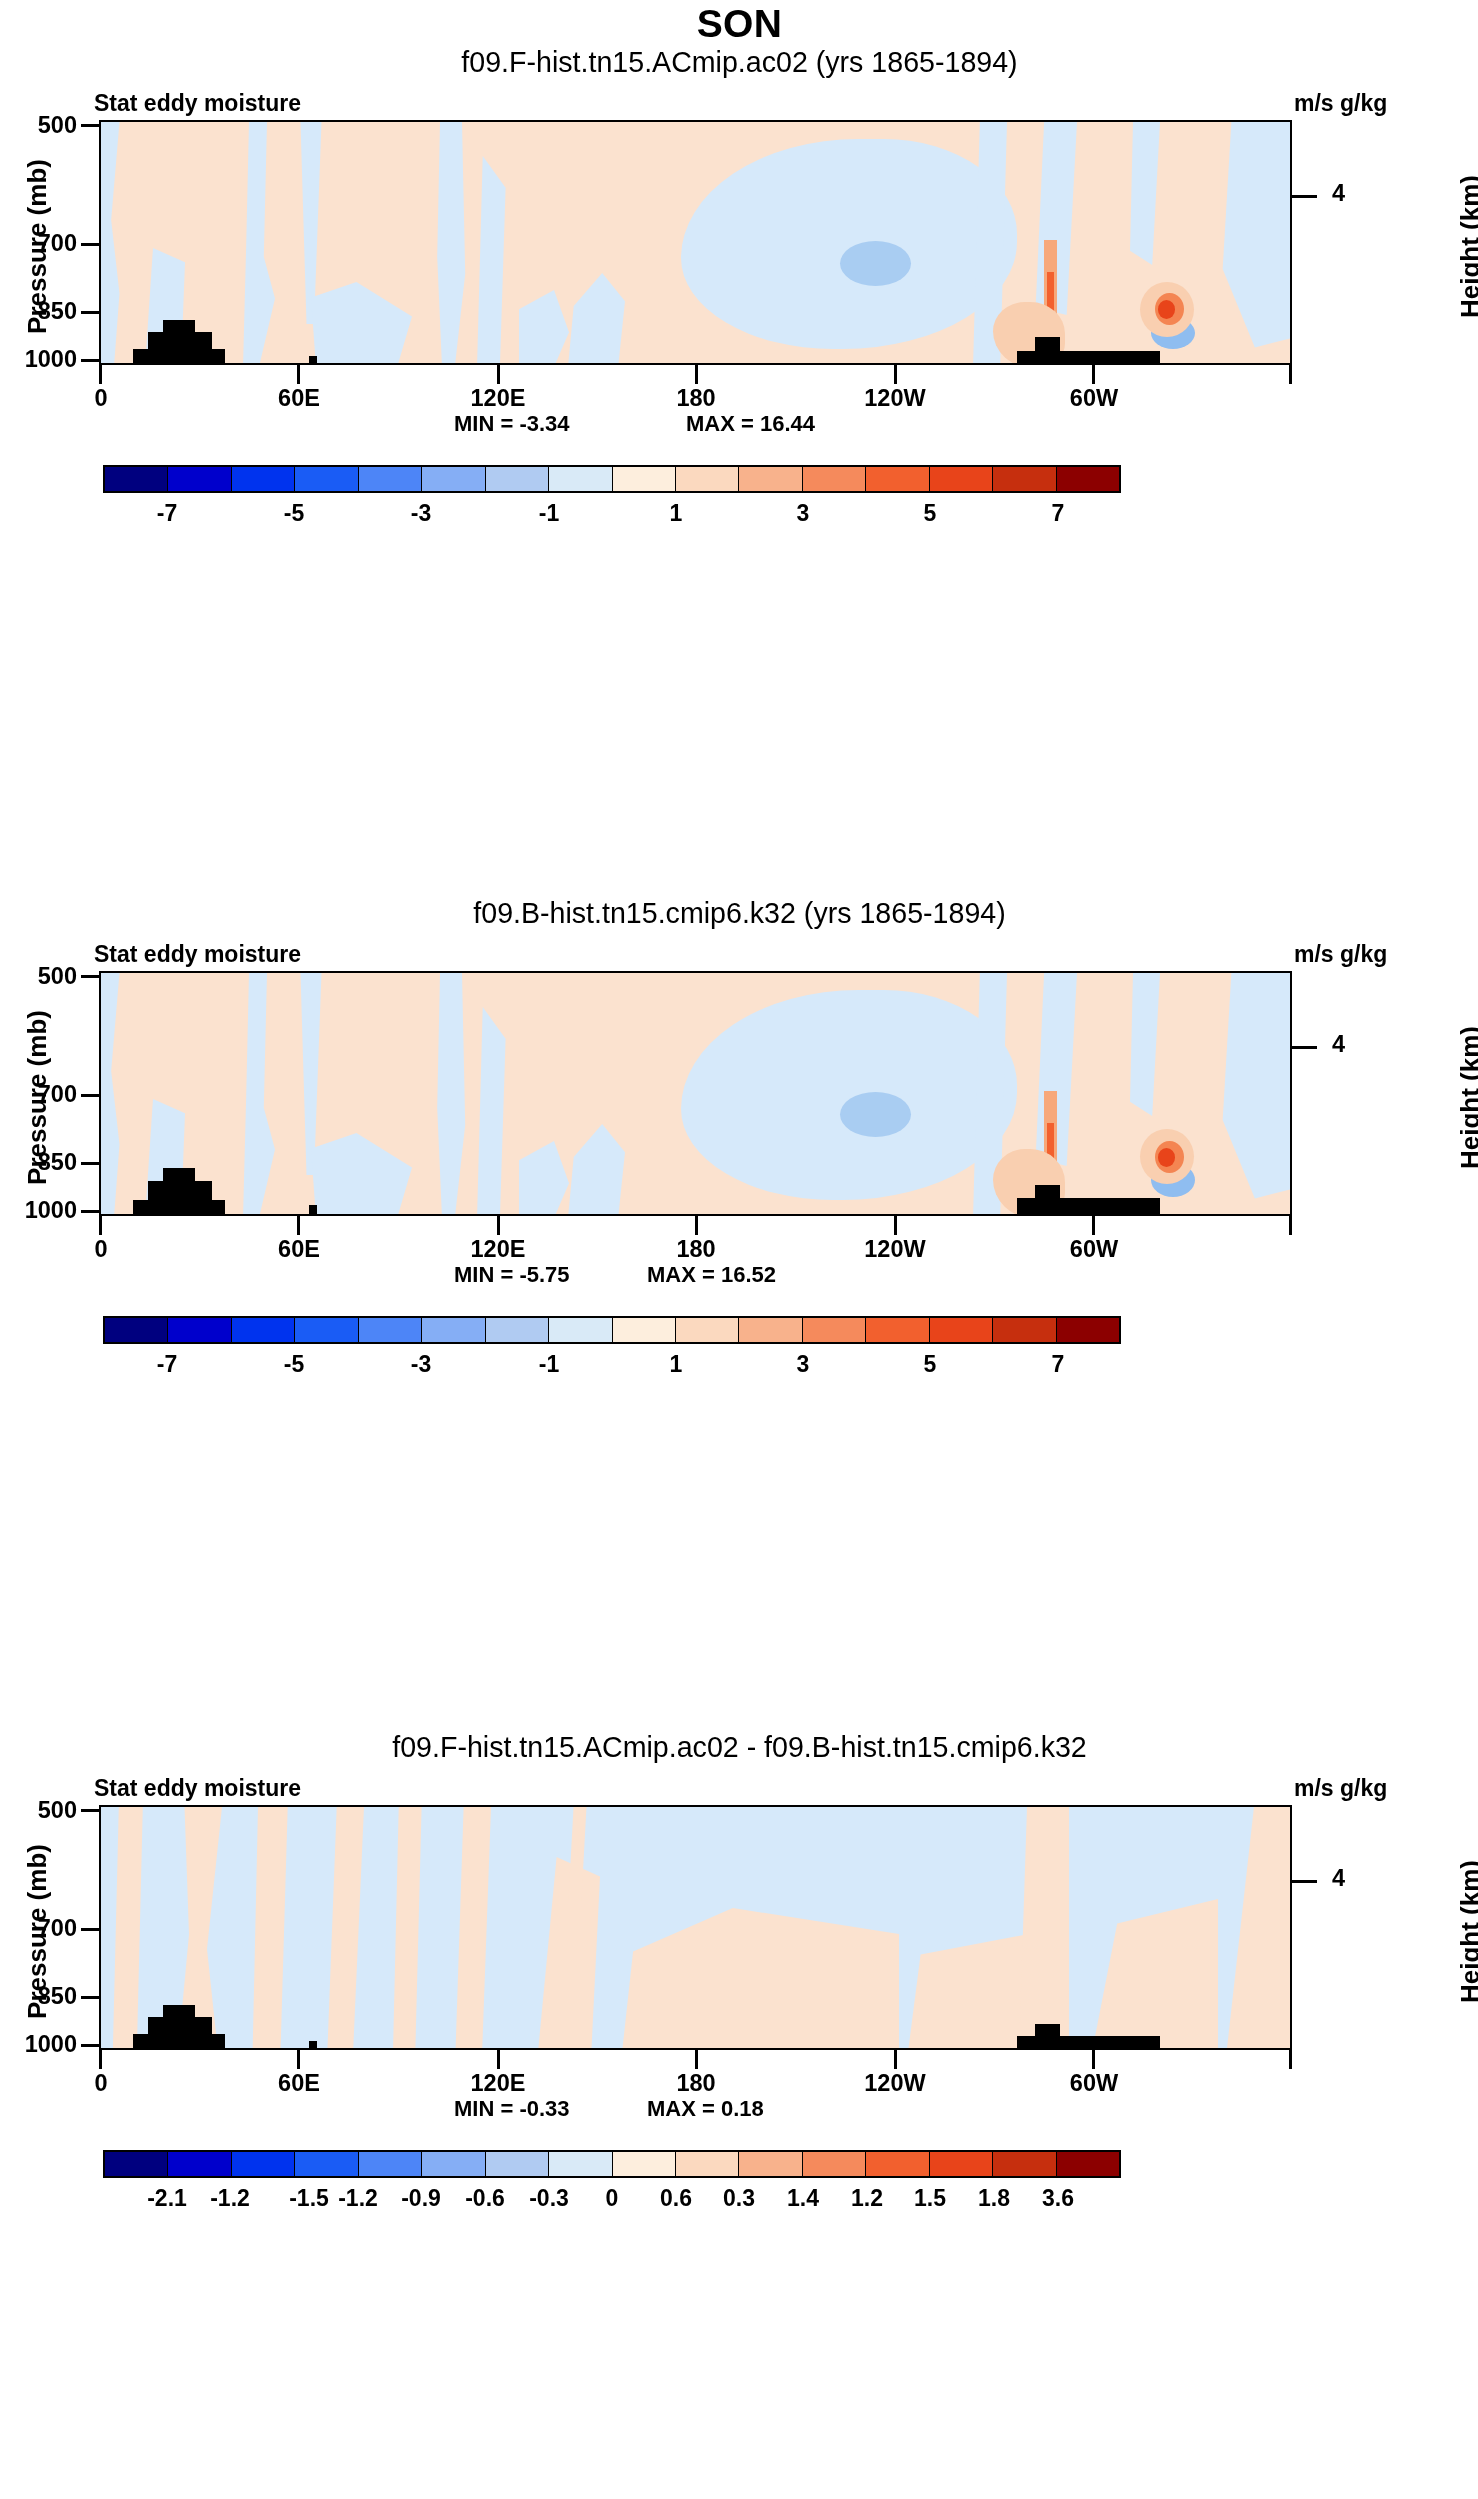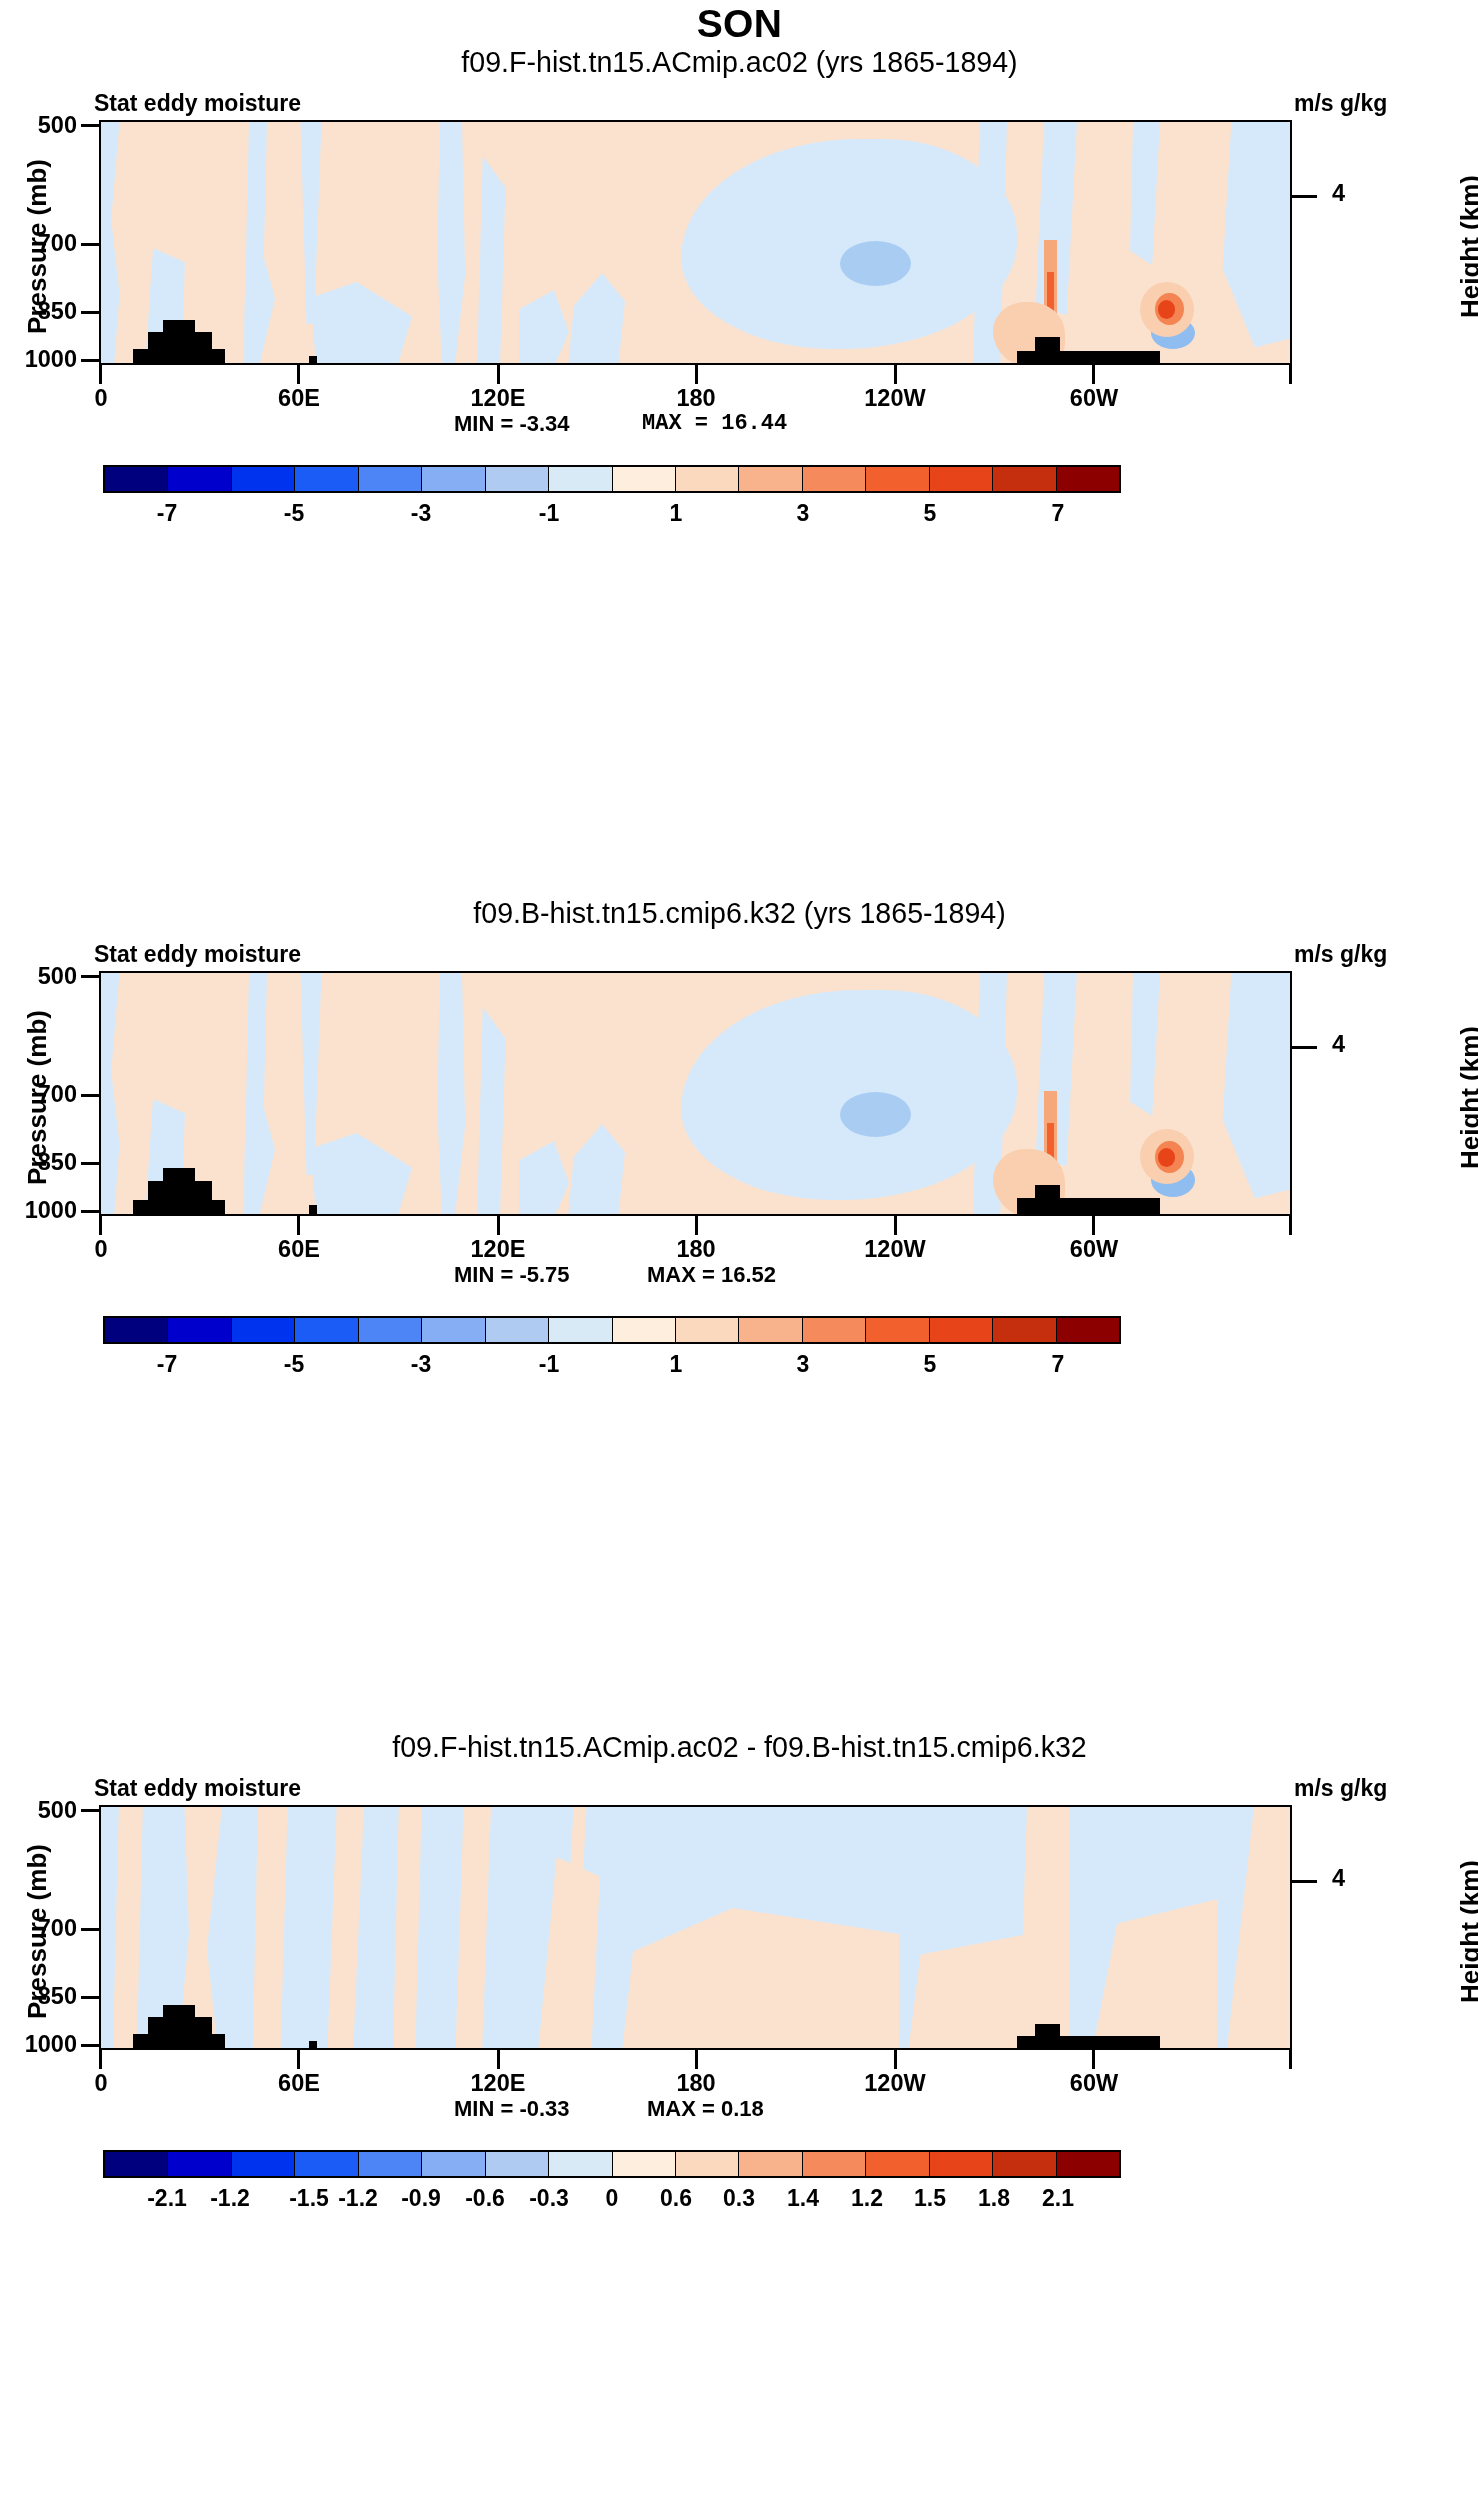--- a/index.html
+++ b/index.html
@@ -143,21 +143,21 @@
   <div class="tick" style="left:1289px;top:319px;width:3.4px;height:18.5px;"></div>
 
   <div class="xtick-lab" style="left:34px;top:339px;width:134px;">0</div>
   <div class="xtick-lab" style="left:232px;top:339px;width:134px;">60E</div>
   <div class="xtick-lab" style="left:431px;top:339px;width:134px;">120E</div>
   <div class="xtick-lab" style="left:629px;top:339px;width:134px;">180</div>
   <div class="xtick-lab" style="left:828px;top:339px;width:134px;">120W</div>
   <div class="xtick-lab" style="left:1027px;top:339px;width:134px;">60W</div>
 
   <div class="minmax" style="left:454px;top:365px;">MIN =  -3.34</div>
-  <div class="minmax" style="left:642px;top:365px;font-family:Liberation Mono, monospace;">MAX =  16.44</div>
+  <div class="minmax" style="left:686px;top:365px;">MAX =  16.44</div>
 
   <div class="cbar" id="cb0" style="left:103px;top:419px;width:1018px;height:28px;">
       <div class="cell" style="background: rgb(0, 0, 127);"></div>
       <div class="cell" style="background: rgb(0, 0, 204);"></div>
       <div class="cell" style="background: rgb(0, 51, 238);"></div>
       <div class="cell" style="background: rgb(26, 92, 245);"></div>
       <div class="cell" style="background: rgb(77, 133, 247);"></div>
       <div class="cell" style="background: rgb(133, 174, 245);"></div>
       <div class="cell" style="background: rgb(176, 203, 242);"></div>
       <div class="cell" style="background: rgb(217, 234, 247);"></div>
@@ -409,16 +409,16 @@
       <div class="cbar-lab" style="left: 318px;">-0.9</div>
       <div class="cbar-lab" style="left: 382px;">-0.6</div>
       <div class="cbar-lab" style="left: 446px;">-0.3</div>
       <div class="cbar-lab" style="left: 509px;">0</div>
       <div class="cbar-lab" style="left: 573px;">0.6</div>
       <div class="cbar-lab" style="left: 636px;">0.3</div>
       <div class="cbar-lab" style="left: 700px;">1.4</div>
       <div class="cbar-lab" style="left: 764px;">1.2</div>
       <div class="cbar-lab" style="left: 827px;">1.5</div>
       <div class="cbar-lab" style="left: 891px;">1.8</div>
-      <div class="cbar-lab" style="left: 955px;">2.1</div>
+      <div class="cbar-lab" style="left: 955px;">3.6</div>
     </div>
 </div>
 
 
 </body></html>

